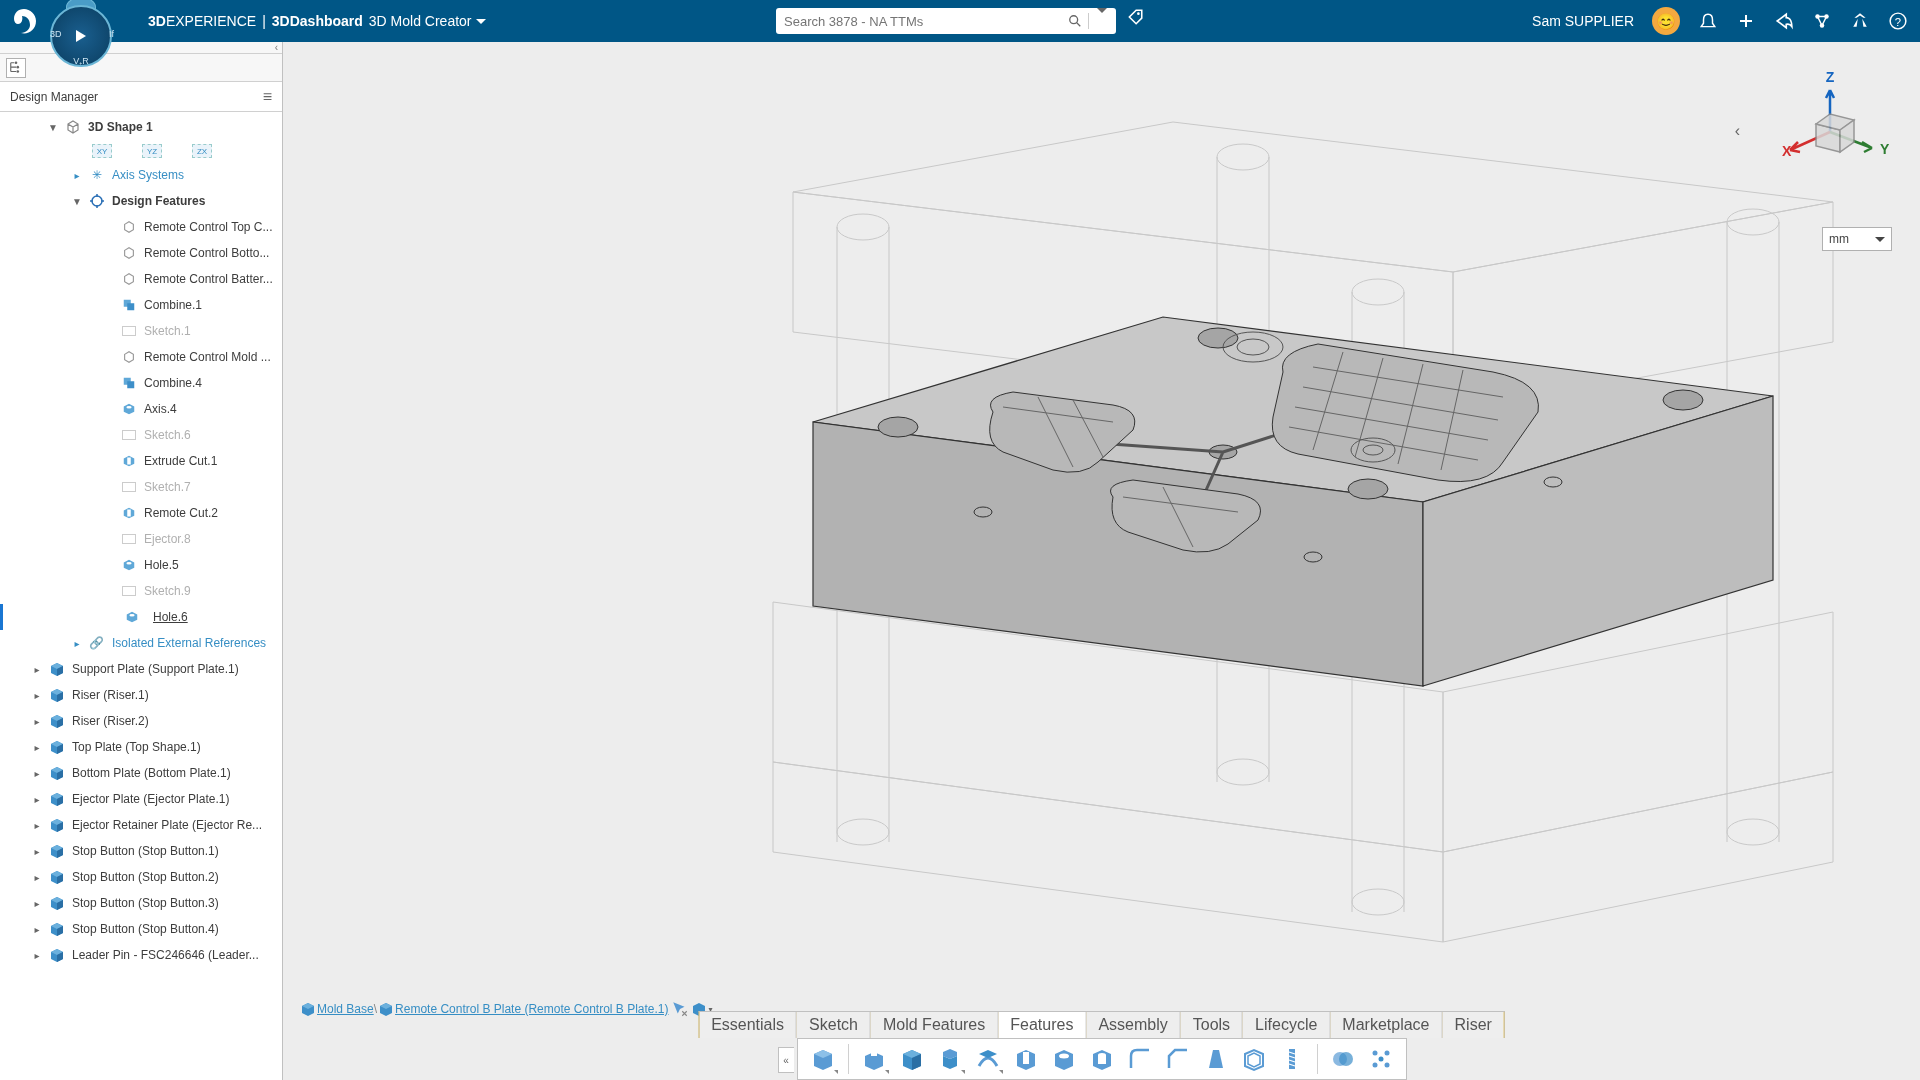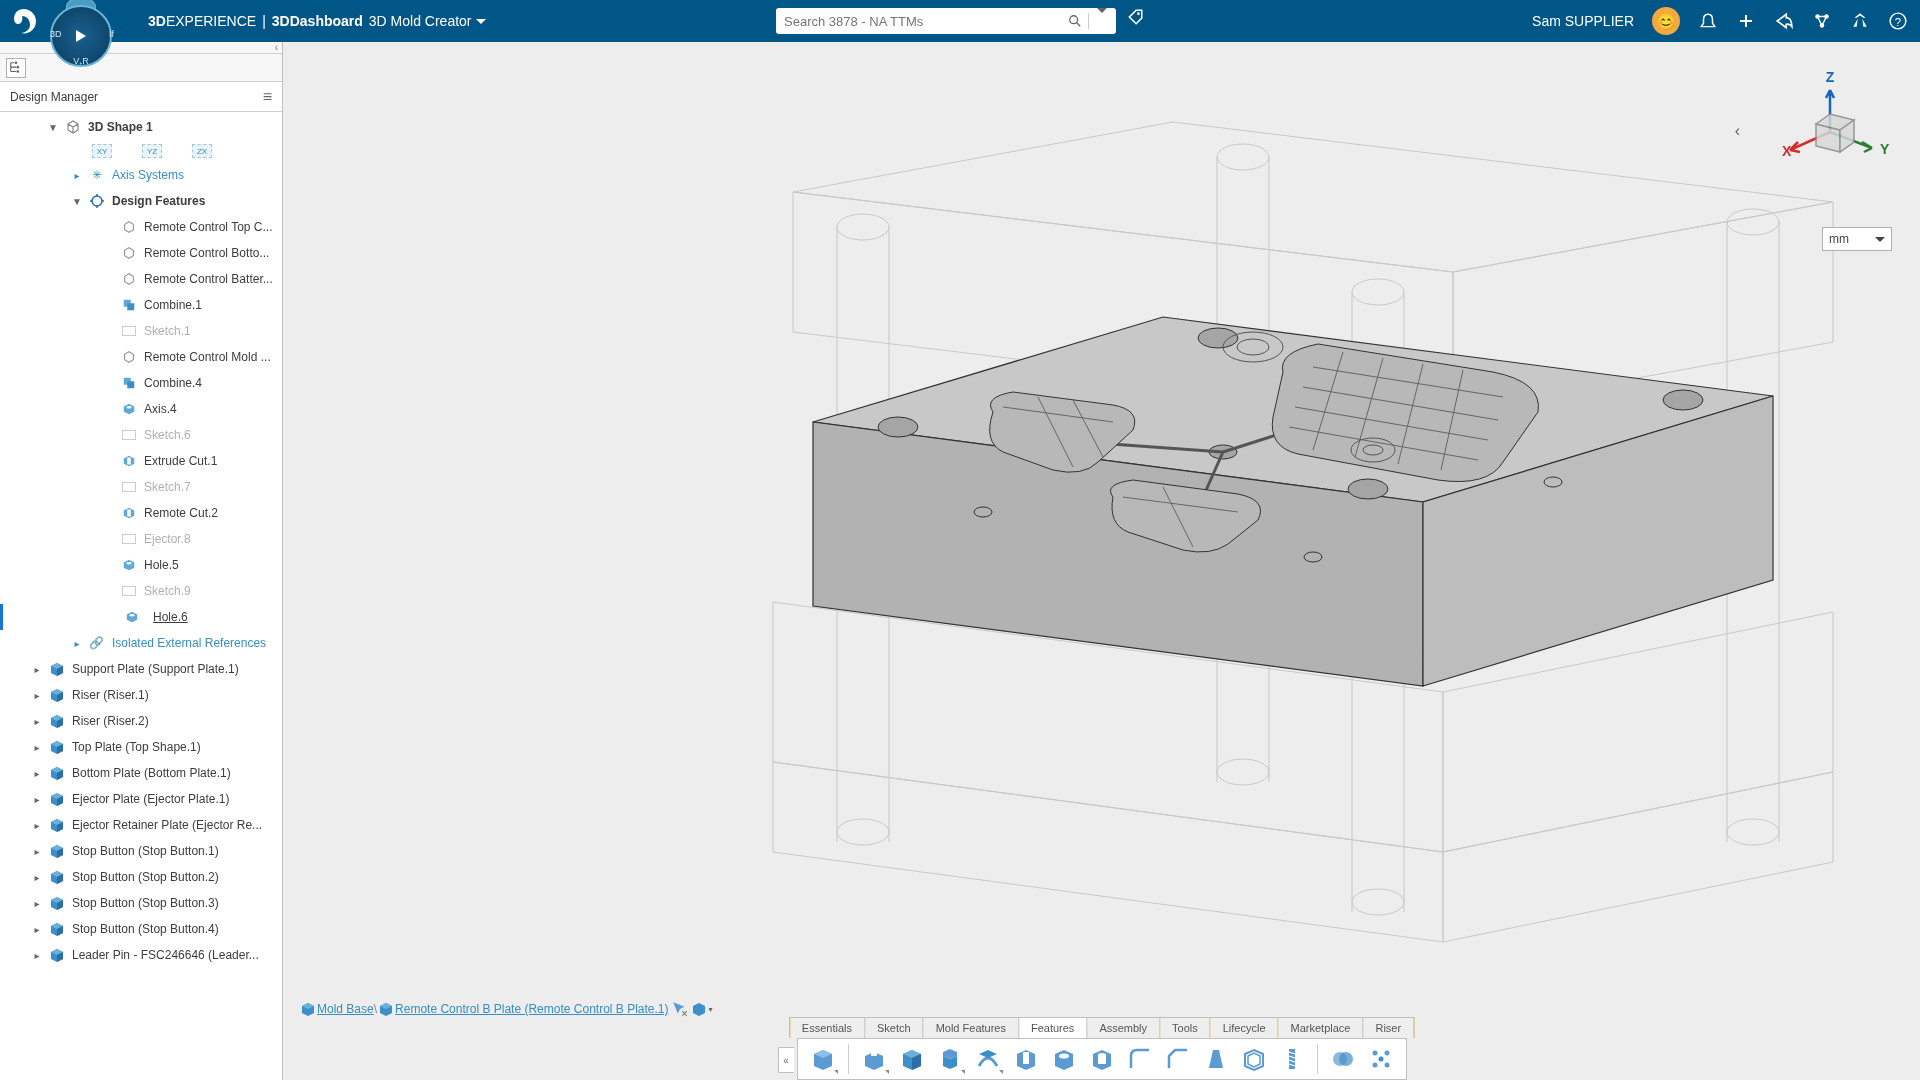--- a/index.html
+++ b/index.html
@@ -76,21 +76,21 @@
 .unit-dd .chev-down { border-top-color: #444; }
 
 
 .breadcrumb { position: absolute; bottom: 60px; left: 16px; display:flex; align-items:center; gap: 0; font-size: 12px; }
 .breadcrumb .bc-link { color: #368ec4; text-decoration: underline; cursor: pointer; }
 .breadcrumb .bc-sep { color: #888; }
 .bc-ico { width: 18px; height: 18px; display:inline-flex; align-items:center; justify-content:center; color: #3d8fc9; }
 .bc-tool { width: 22px; height: 22px; display:inline-flex; align-items:center; justify-content:center; color: #666; cursor: pointer; }
 
 
-.bottom-tabs { position: absolute; bottom: 42px; left: 50%; transform: translateX(-50%); display: flex; background: #eab308; border: 1px solid #c0c0c0; border-bottom: none; font-size: 11px; }
+.bottom-tabs { position: absolute; bottom: 42px; left: 50%; transform: translateX(-50%); display: flex; background: #eab308; border: 1px solid #c0c0c0; border-bottom: none; font-size: 16px; }
 .btab { padding: 4px 12px; border-right: 1px solid #c0c0c0; color: #555; cursor: pointer; background: #eee; }
 .btab:last-child { border-right: none; }
 .btab.active { background: #fff; }
 
 
 .toolbar { position: absolute; bottom: 0; left: 50%; transform: translateX(-50%); height: 42px; background: #fff; border: 1px solid #c0c0c0; display: flex; align-items: center; padding: 0 8px; gap: 4px; }
 .tool-expand { position: absolute; left: -20px; top: 8px; width: 16px; height: 26px; background: #fff; border: 1px solid #c0c0c0; border-right: none; display:flex; align-items:center; justify-content:center; font-size: 10px; color:#666; cursor:pointer; }
 .tbtn { width: 34px; height: 34px; display:flex; align-items:center; justify-content:center; cursor: pointer; border-radius: 3px; position:relative; }
 .tbtn .dd { position:absolute; bottom: 2px; right: 2px; width:0; height:0; border-left:4px solid transparent; border-top: 4px solid #888; }
 .tsep { width: 1px; height: 30px; background: #d0d0d0; margin: 0 4px; }

